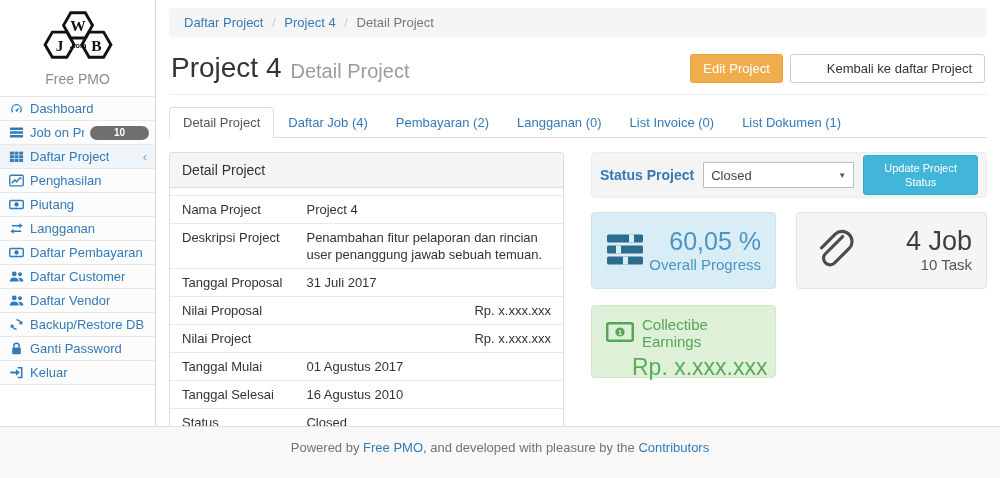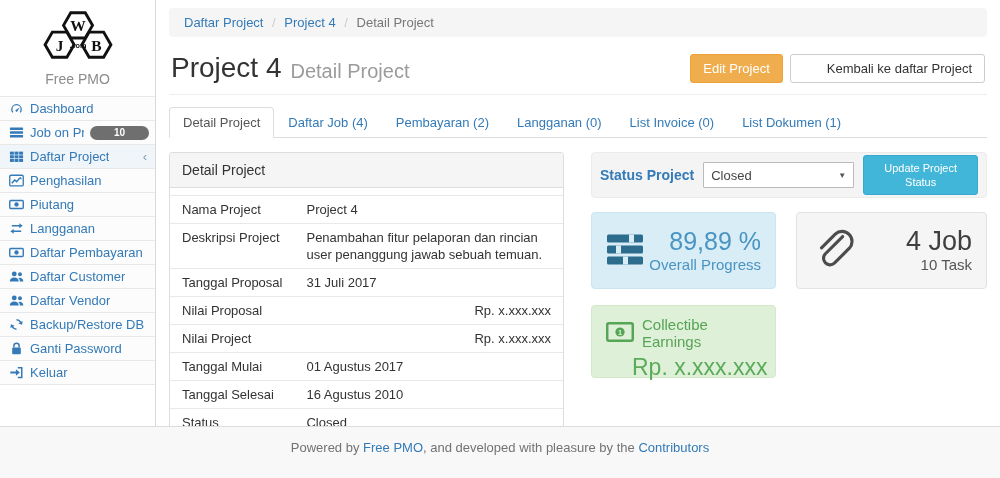--- a/index.html
+++ b/index.html
@@ -366,21 +366,21 @@
                     <rect x="1" y="22.5" width="36" height="8" rx="1.5"></rect>
                   </g>
                   <g fill="#d9edf7">
                     <rect x="23" y="0.5" width="5" height="8"></rect>
                     <rect x="10" y="11.5" width="5" height="8"></rect>
                     <rect x="17" y="22.5" width="5" height="8"></rect>
                   </g>
                 </svg>
             </span>
             <span class="card-text">
-              <div class="card-num">89,89 %</div>
+              <div class="card-num">60,05 %</div>
               <div class="card-sub">Overall Progress</div>
             </span>
           </div>
 
           <div class="card card-jobs">
             <span>
               <svg width="46" height="46" viewBox="0 0 48 48">
                   <path d="M33 11 14.8 29.2a6.8 6.8 0 0 0 9.6 9.6L40 23.2a10.4 10.4 0 0 0-14.7-14.7L11 22.8" fill="none" stroke="#4c4c4c" stroke-width="3.3" stroke-linecap="round"></path>
                 </svg>
             </span>

